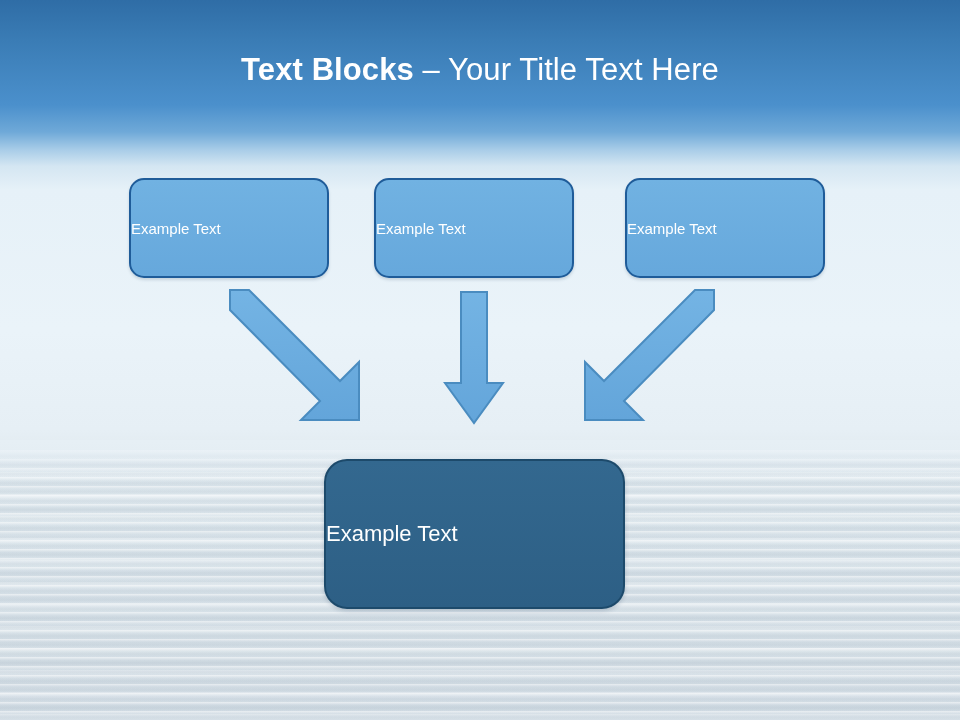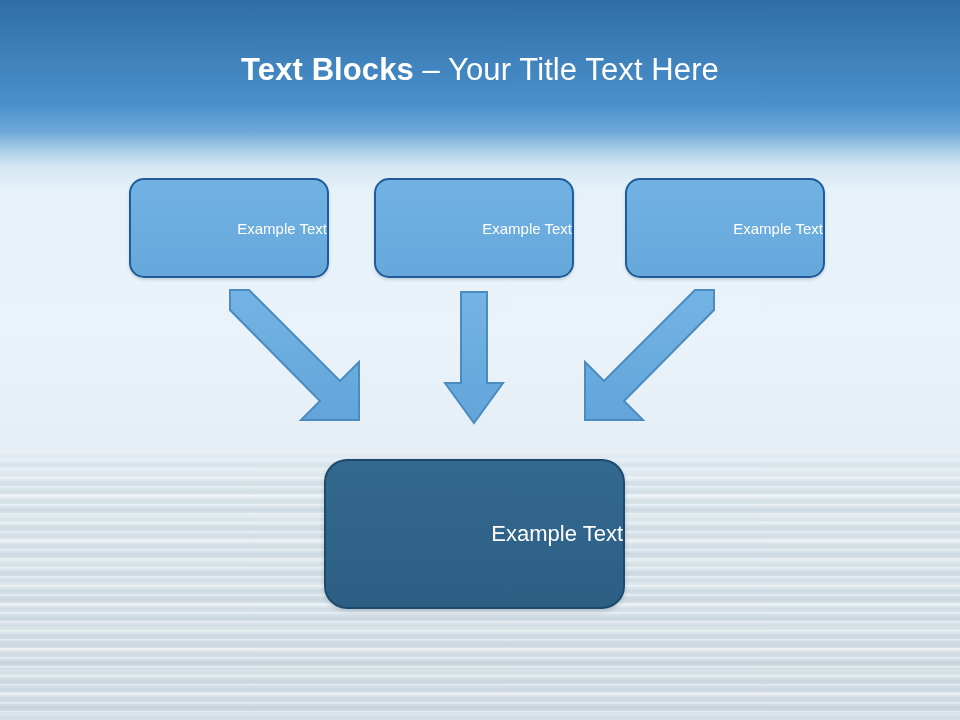--- a/index.html
+++ b/index.html
@@ -82,21 +82,21 @@
   }
   .title-strong { font-weight: bold; }
   .title-rest   { font-weight: normal; }
 
   
   .node {
     position: absolute;
     box-sizing: border-box;
     display: flex;
     align-items: center;
-    justify-content: flex-end;
+    justify-content: flex-start;
     color: #ffffff;
     text-align: center;
   }
   .node-top {
     width: 200px;
     height: 100px;
     border-radius: 15px;
     background: linear-gradient(to bottom, #71b2e2 0%, #66a8dc 100%);
     border: 2px solid #1f5c99;
     font-size: 15px;

